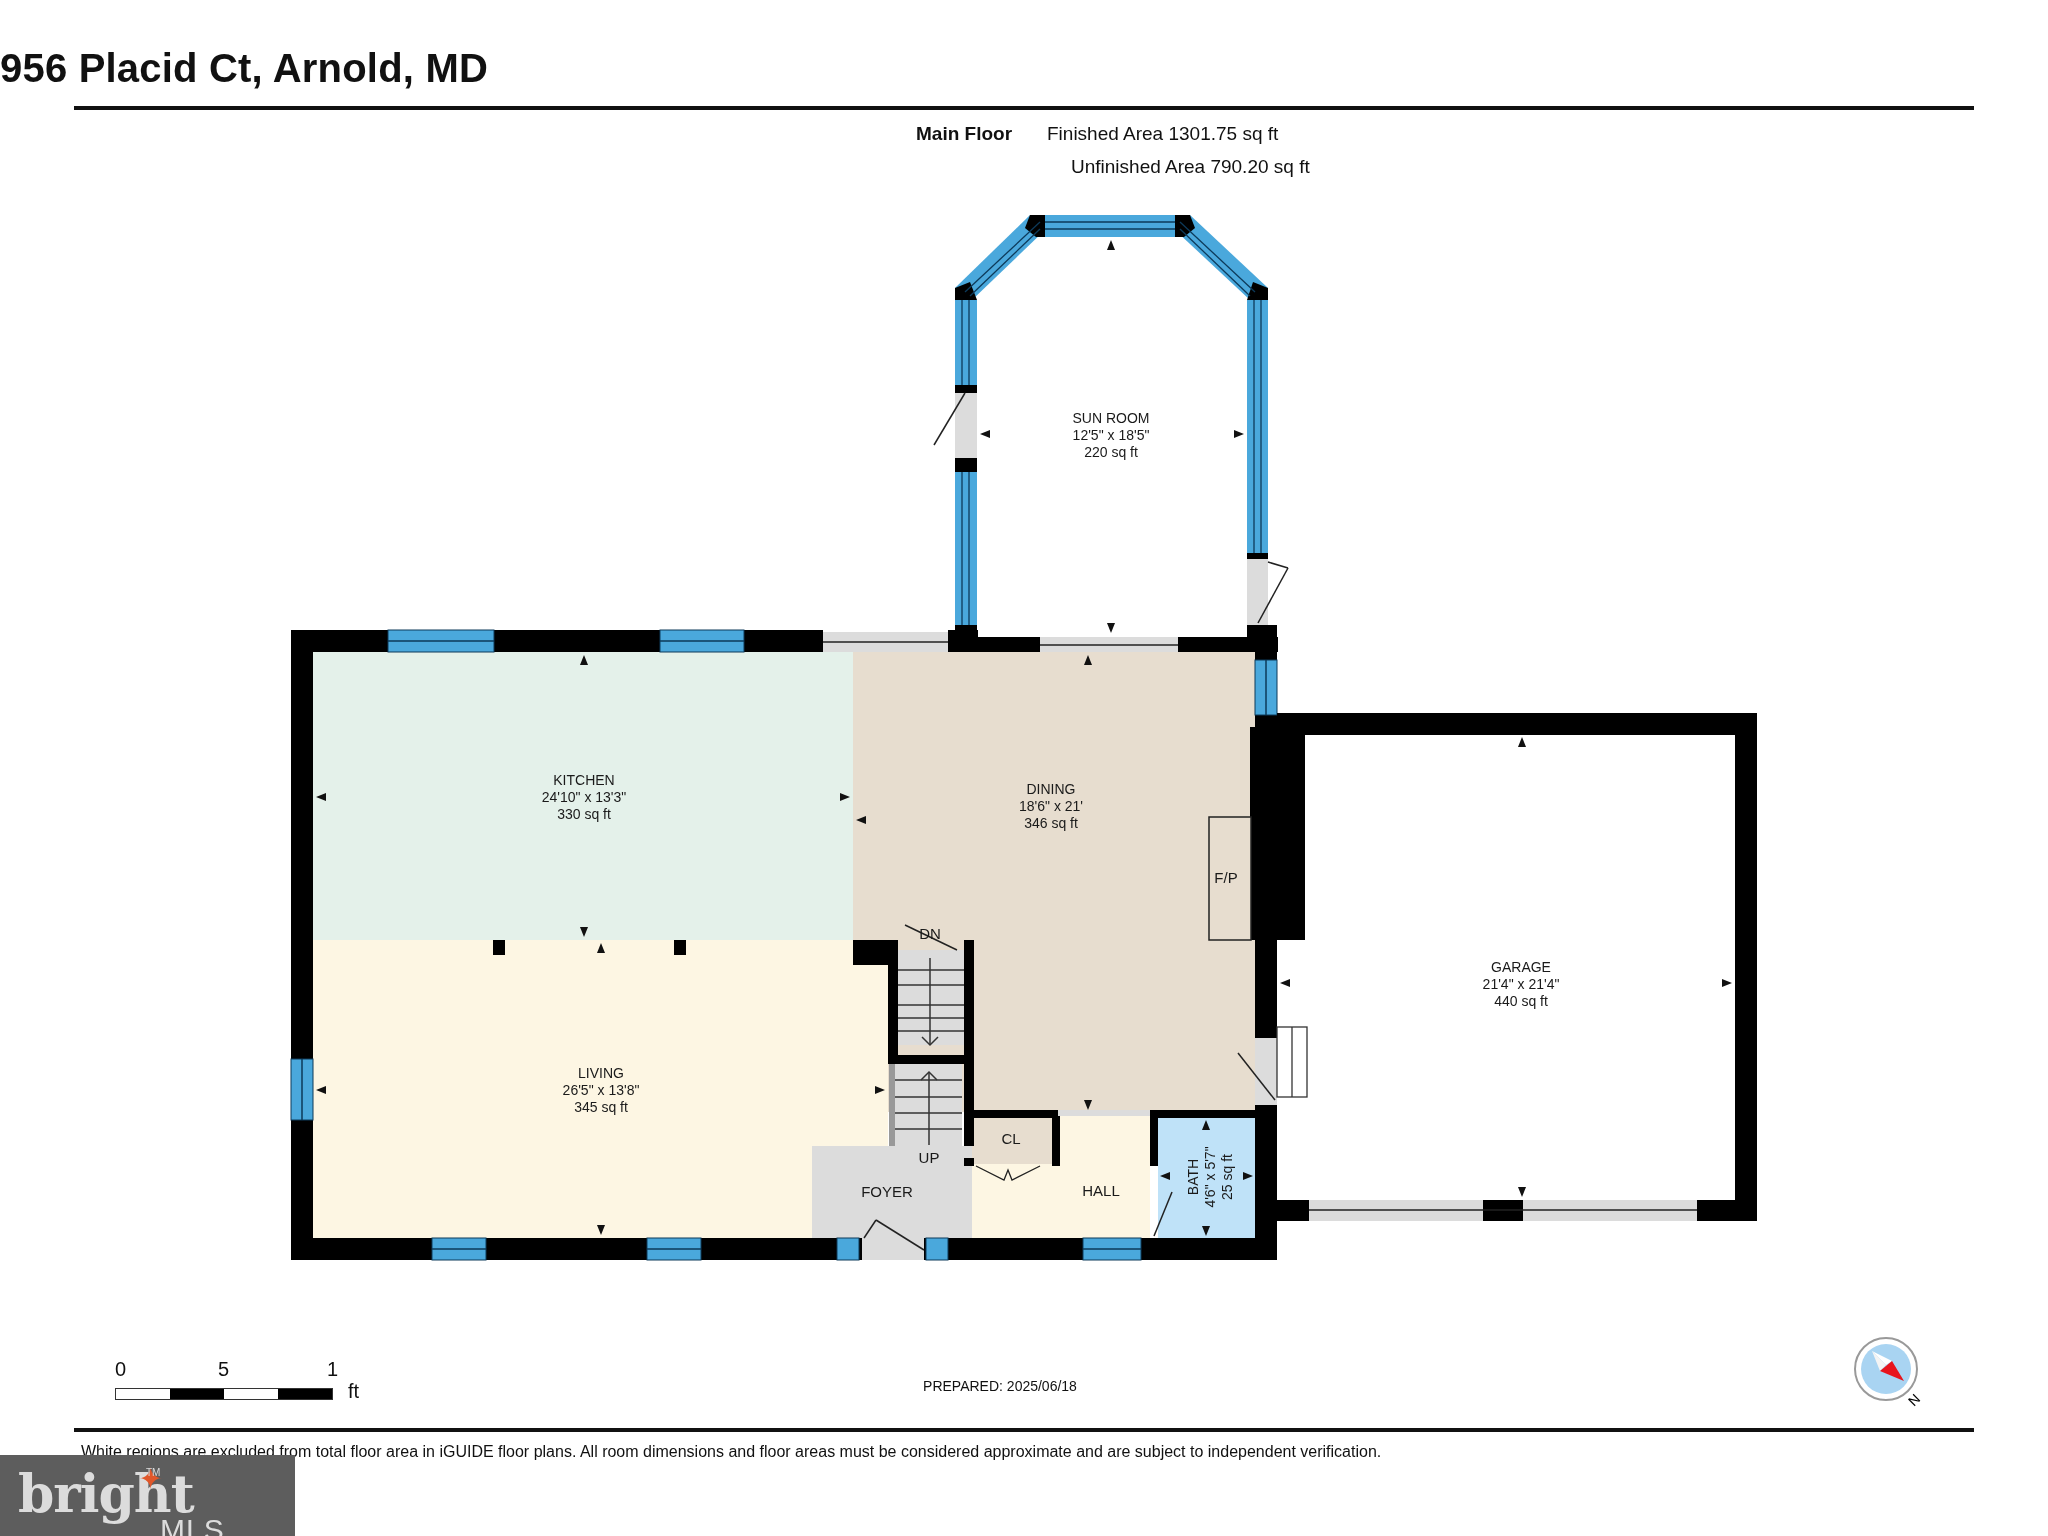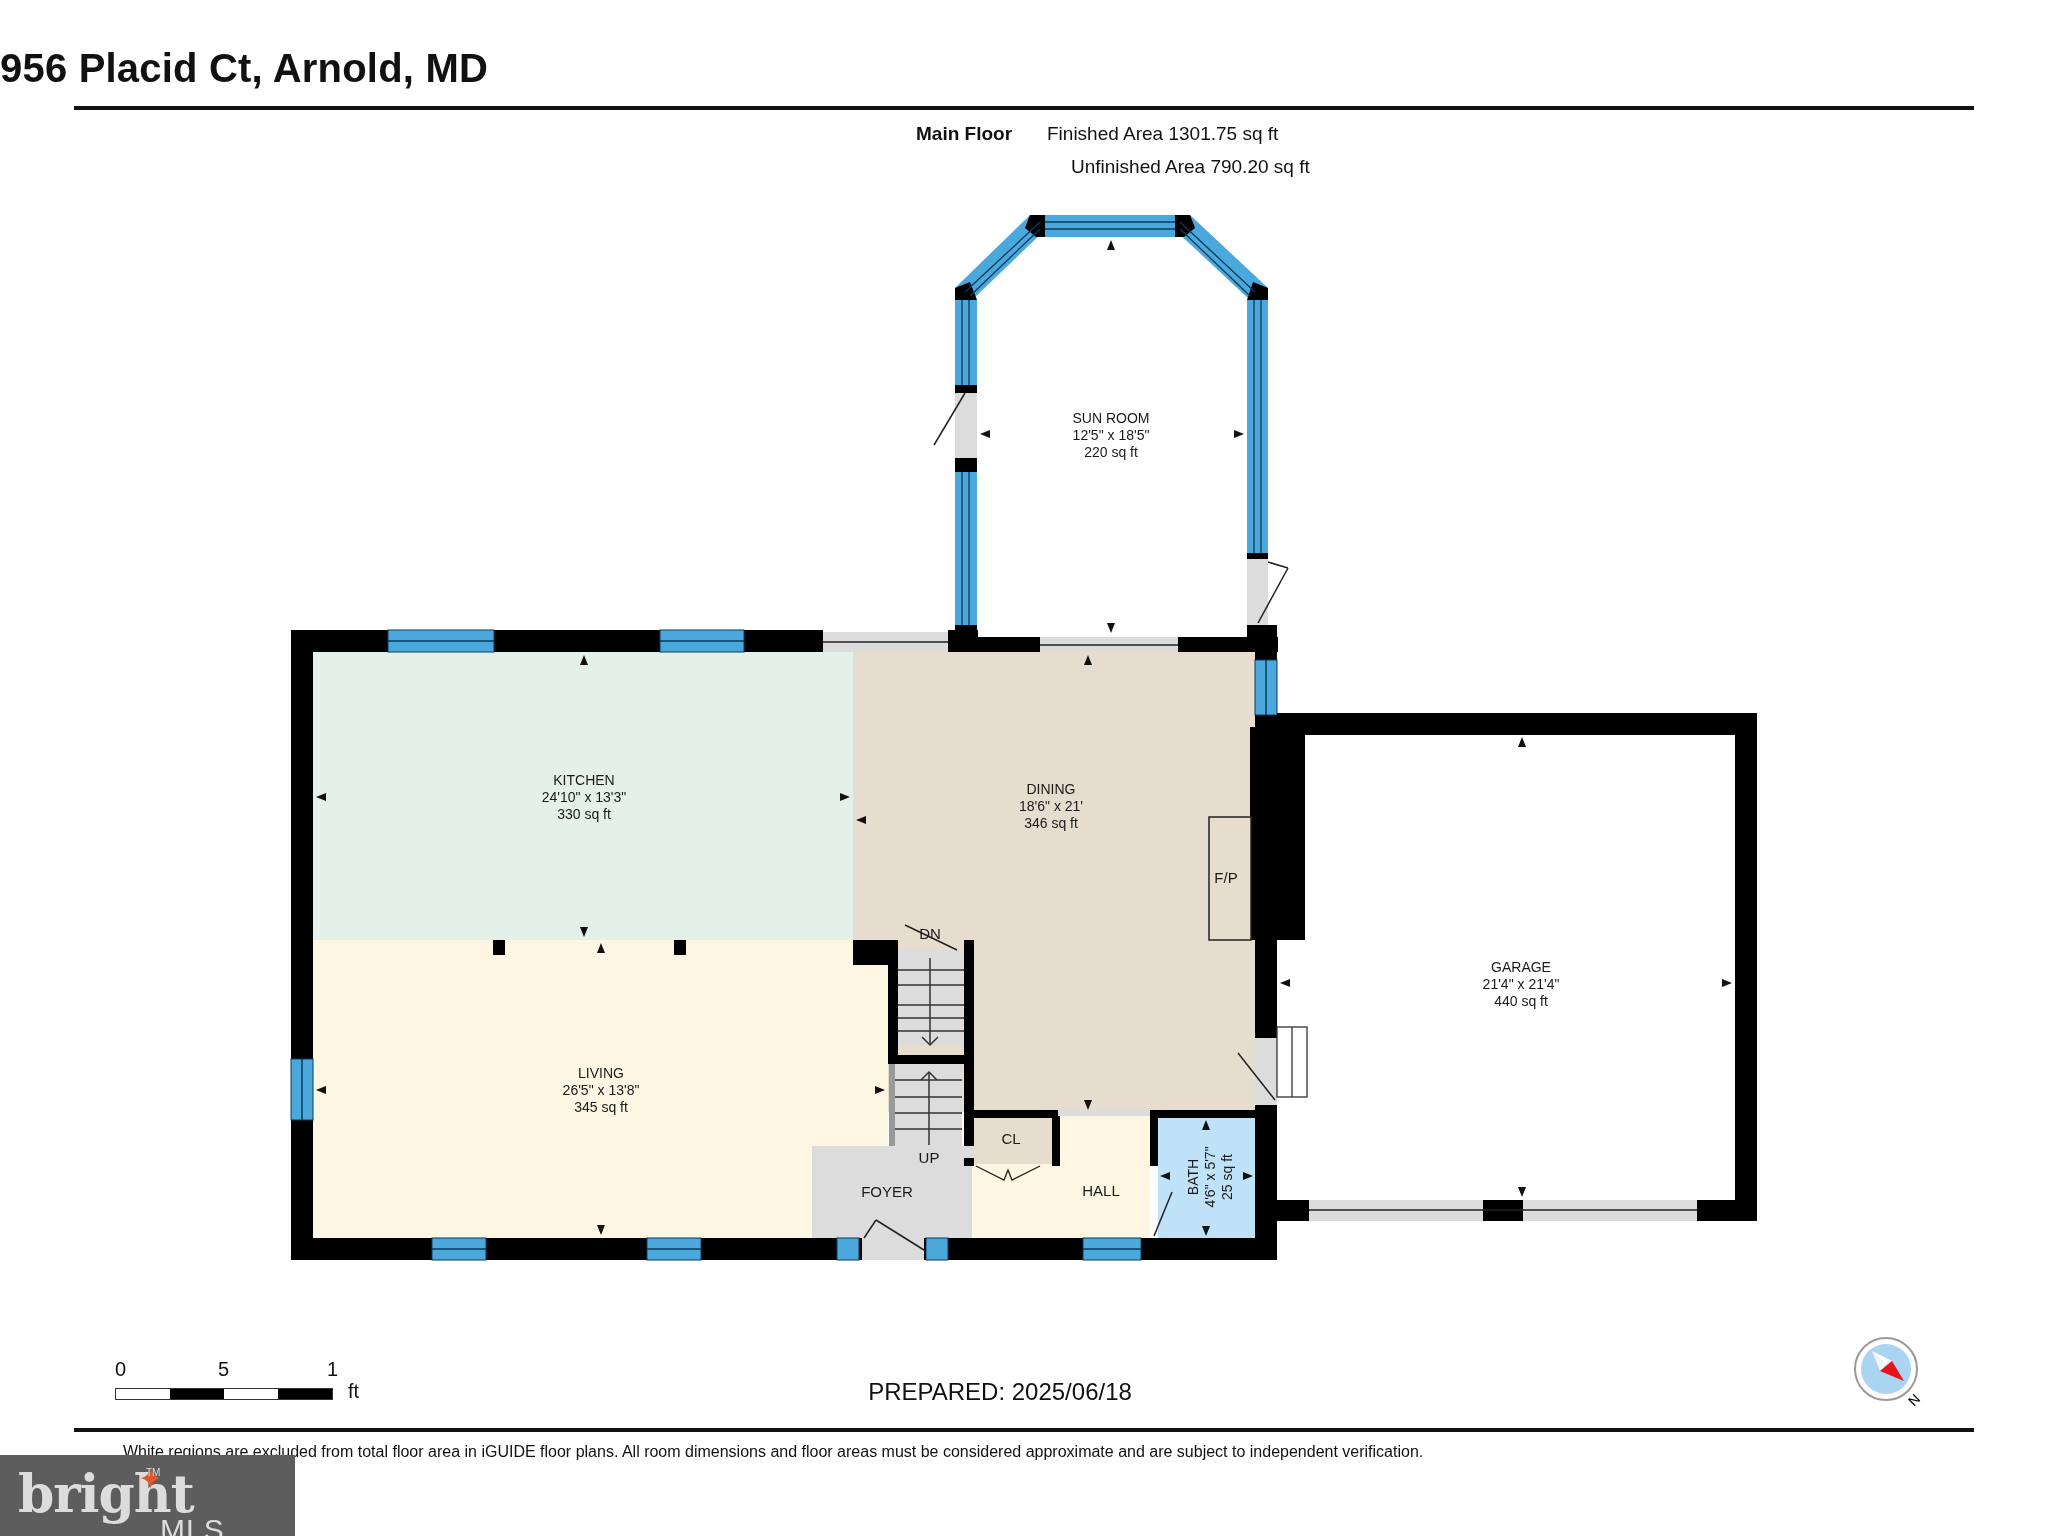--- a/index.html
+++ b/index.html
@@ -10,23 +10,23 @@
   #rule-top { top:106px; }
   #rule-bottom { top:1428px; }
   #floor-label { left:916px; top:123px; font-weight:bold; font-size:19px; }
   #finished { left:1047px; top:123px; font-size:19px; }
   #unfinished { left:1071px; top:156px; font-size:19px; }
   #plan { position:absolute; left:0; top:0; }
   .room-text { font-family:"Liberation Sans", sans-serif; font-size:14px; fill:#1a1a1a; text-anchor:middle; }
   .lbl { font-family:"Liberation Sans", sans-serif; fill:#1a1a1a; text-anchor:middle; }
   #scale { left:115px; top:1358px; width:260px; height:60px; }
   .scale-num { position:absolute; font-size:20px; top:0; }
-  #prepared { left:0; width:2048px; top:1378px; text-align:center; font-size:24px; padding-left:0; }
+  #prepared { left:0; width:2048px; top:1378px; text-align:center; font-size:14px; padding-left:0; }
   #prepared span { position:relative; left:-24px; }
-  #disclaimer { left:81px; top:1443px; font-size:16px;margin-left:42px; }
+  #disclaimer { left:81px; top:1443px; font-size:16px; }
   #mls-badge { left:0; top:1455px; width:295px; height:81px; background:#5d5d5d; }
   #mls-bright { position:absolute; left:18px; top:8px; font-family:"DejaVu Serif", serif; font-size:52px; color:#dcdcdc; font-weight:bold; letter-spacing:-1px; }
   #mls-text { position:absolute; left:160px; top:30px; font-family:"Liberation Sans", sans-serif; font-size:30px; color:#dcdcdc; letter-spacing:1px;margin-top:28px; }
   #mls-star { position:absolute; left:138px; top:6px; color:#e0572a; font-size:30px; }
   #mls-tm { position:absolute; left:146px; top:12px; color:#dcdcdc; font-size:10px; }
   #compass { left:1852px; top:1335px; width:80px; height:80px; }
 </style>
 </head>
 <body>
 

